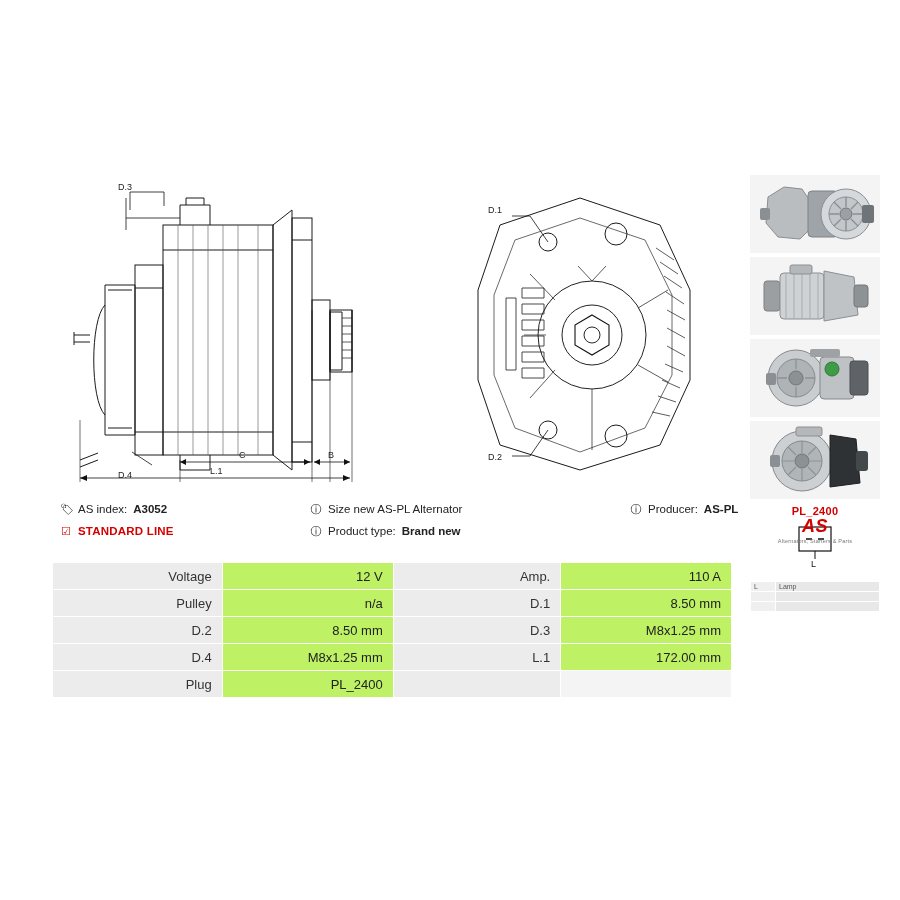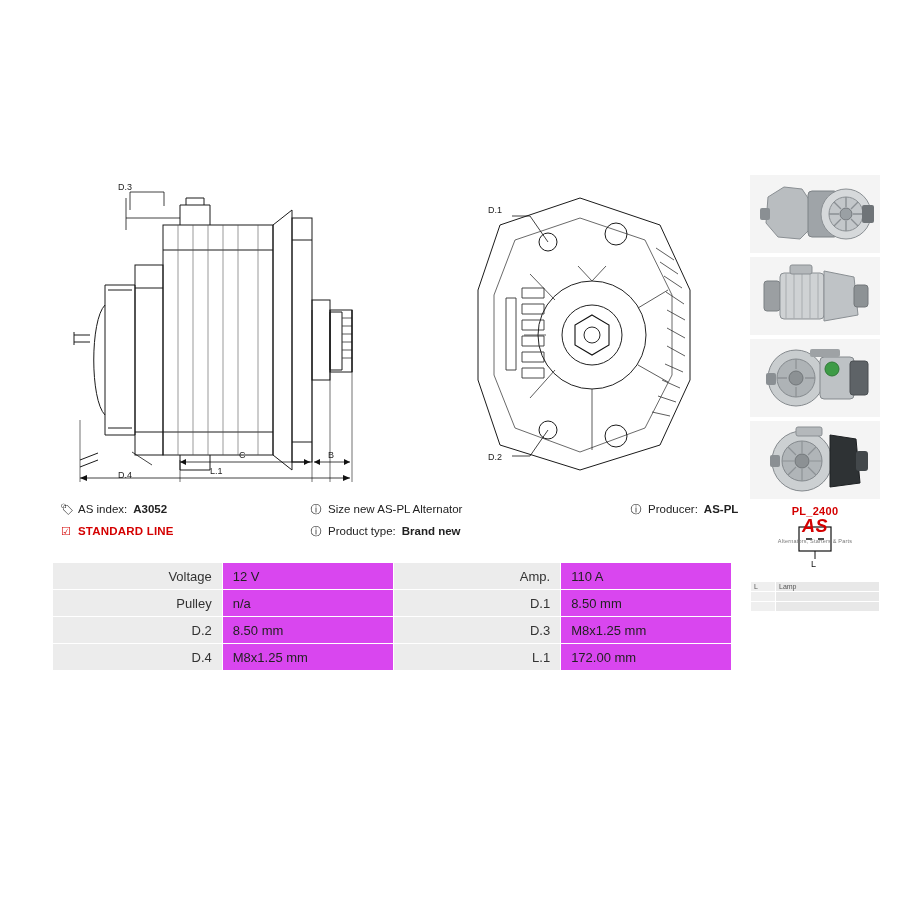--- a/index.html
+++ b/index.html
@@ -132,21 +132,22 @@
     border: 1px solid #ffffff;
     padding: 0 10px;
   }
   .spec td.label {
     background: #ececec;
     text-align: right;
     width: 170px;
     color: #333;
   }
   .spec td.value {
-    background: #d946ef;
+    background: #bef264;
+    text-align: right;
     width: 170px;
     color: #222;
     margin-top: 36px;
   }
   .spec td.empty-label {
     background: #ececec;
   }
   .spec td.empty-value {
     background: #f4f4f4;
   }
@@ -457,16 +458,22 @@
       <td class="value">8.50 mm</td>
       <td class="label">D.3</td>
       <td class="value">M8x1.25 mm</td>
     </tr>
     <tr>
       <td class="label">D.4</td>
       <td class="value">M8x1.25 mm</td>
       <td class="label">L.1</td>
       <td class="value">172.00 mm</td>
     </tr>
+    <tr>
+      <td class="label">Plug</td>
+      <td class="value">PL_2400</td>
+      <td class="empty-label"></td>
+      <td class="empty-value"></td>
+    </tr>
   </tbody>
     </table>
 
 </div>
 
 </body></html>

